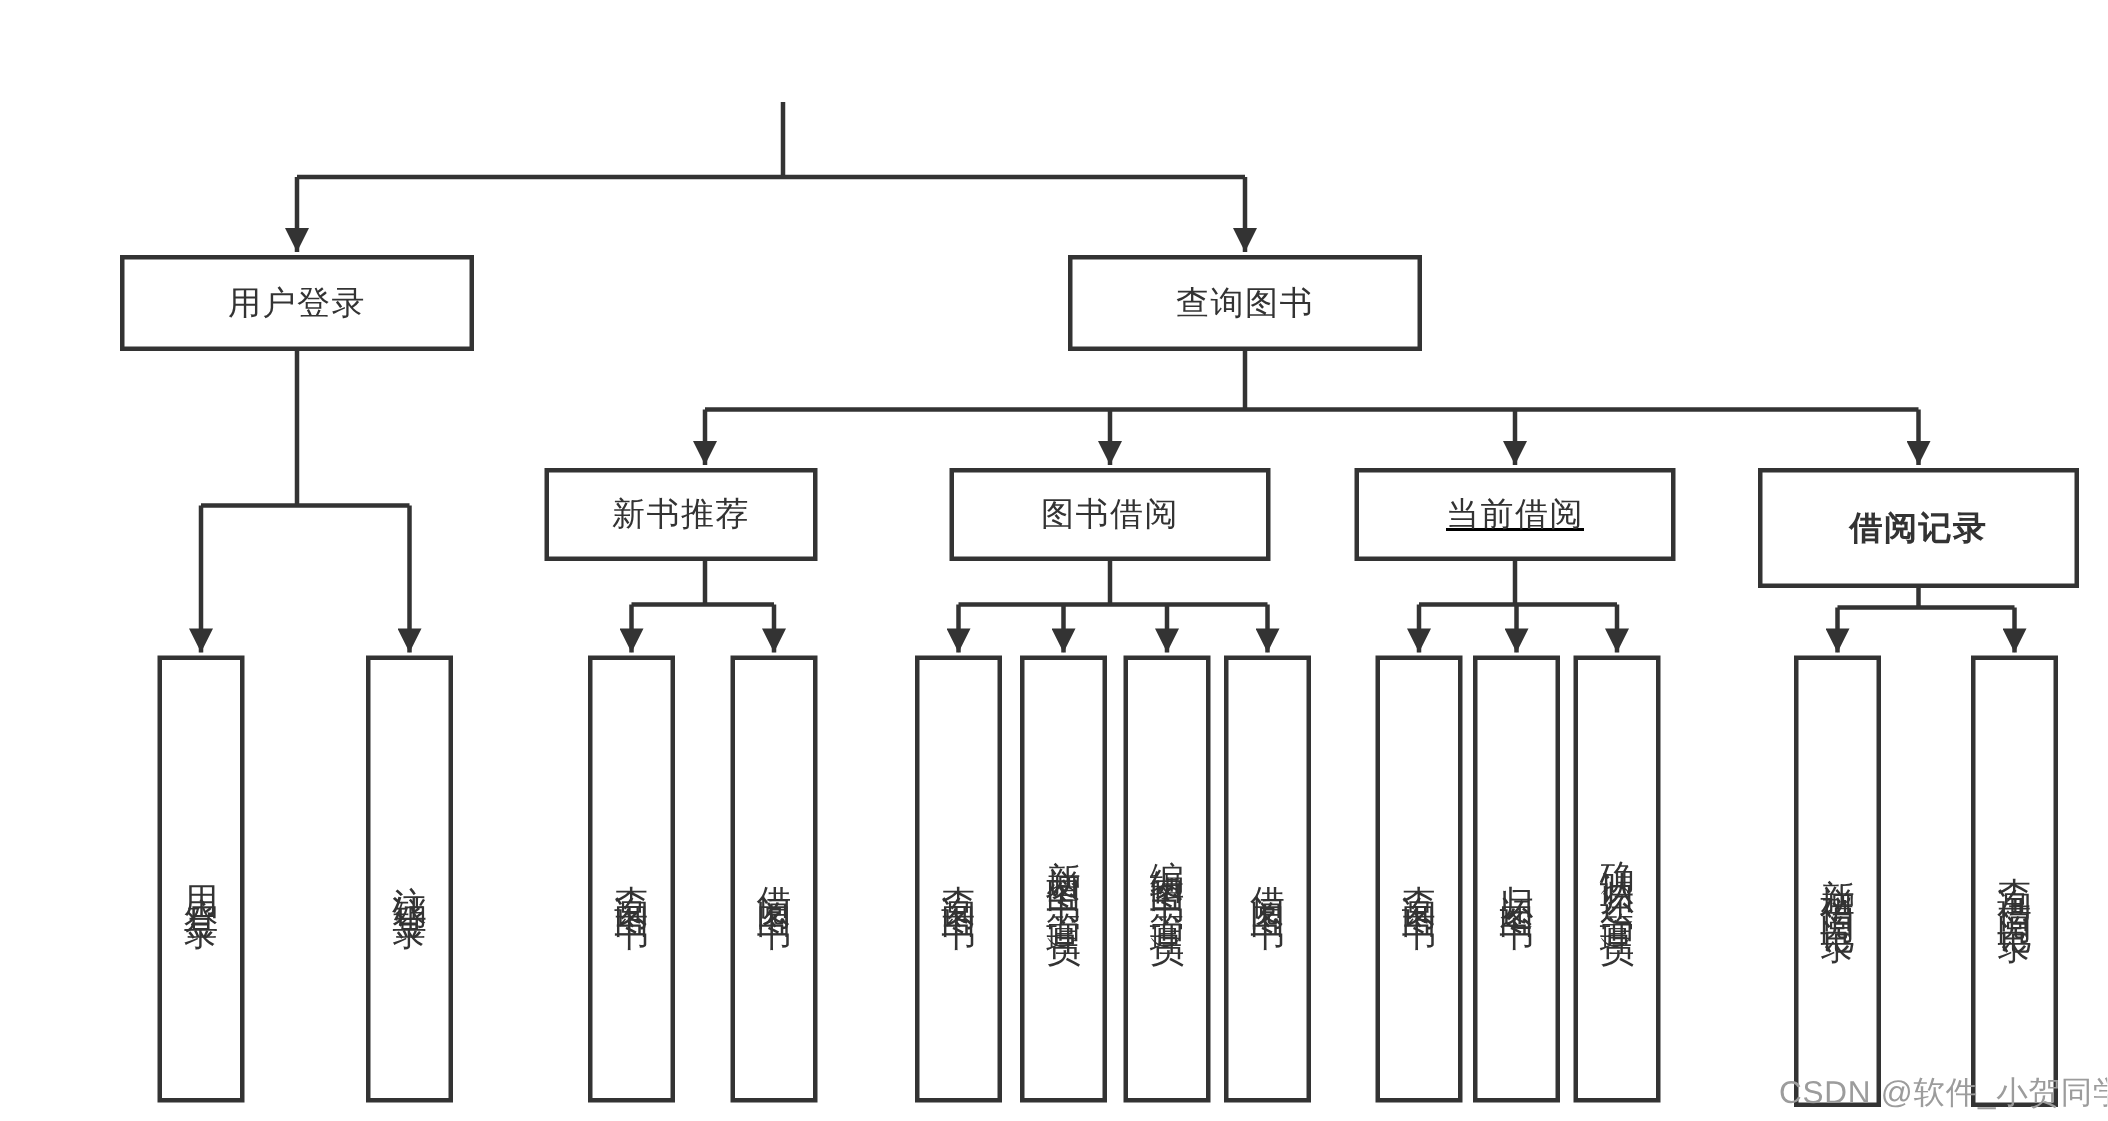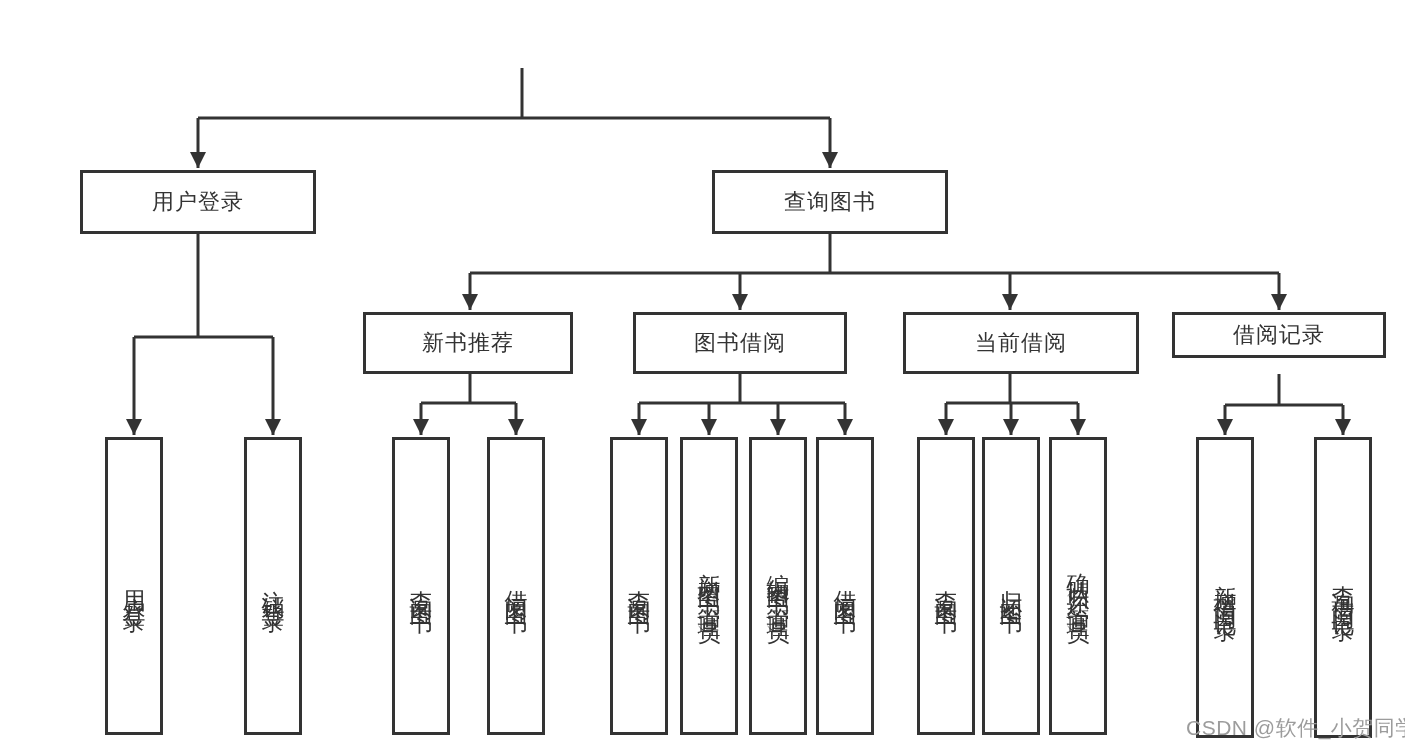--- a/index.html
+++ b/index.html
@@ -121,30 +121,30 @@
   </svg>
 
 
   <div class="box" style="left:80px;top:170px;width:236px;height:64px;">
     <span class="hlabel">用户登录</span>
   </div>
   <div class="box" style="left:712px;top:170px;width:236px;height:64px;">
     <span class="hlabel">查询图书</span>
   </div>
 
-  <div class="box" style="left:363px;top:312px;width:210px;height:62px;justify-content:center;">
+  <div class="box" style="left:363px;top:312px;width:182px;height:62px;justify-content:center;">
     <span class="hlabel">新书推荐</span>
   </div>
   <div class="box" style="left:633px;top:312px;width:214px;height:62px;text-align:right;">
     <span class="hlabel">图书借阅</span>
   </div>
-  <div class="box" style="left:903px;top:312px;width:236px;height:62px;">
+  <div class="box" style="left:903px;top:312px;width:214px;height:62px;text-decoration:underline;">
     <span class="hlabel">当前借阅</span>
   </div>
-  <div class="box" style="left:1172px;top:312px;width:214px;height:46px;">
+  <div class="box" style="left:1172px;top:312px;width:214px;height:80px;font-weight:bold;">
     <span class="hlabel">借阅记录</span>
   </div>
 
   <div class="box" style="left:105px;top:437px;width:58px;height:298px;">
     <span class="vtext">用户登录</span>
   </div>
   <div class="box" style="left:244px;top:437px;width:58px;height:298px;">
     <span class="vtext">注销登录</span>
   </div>
 

